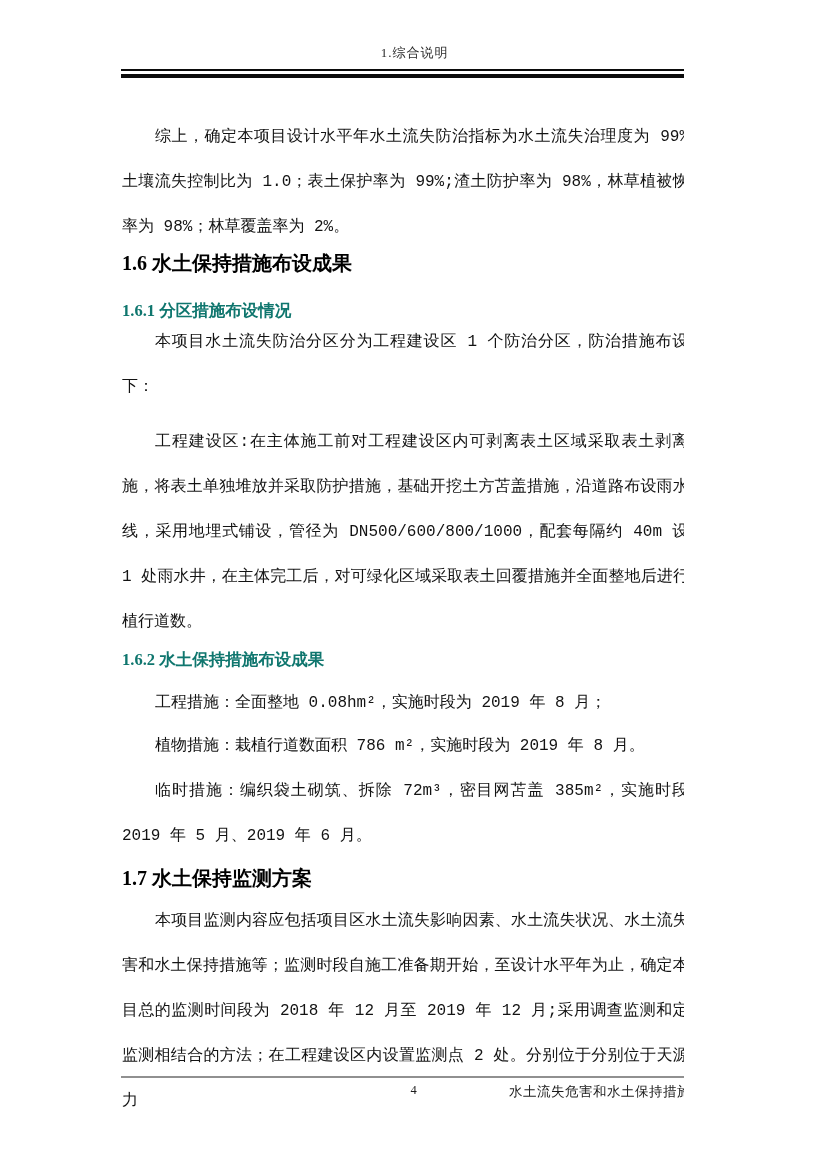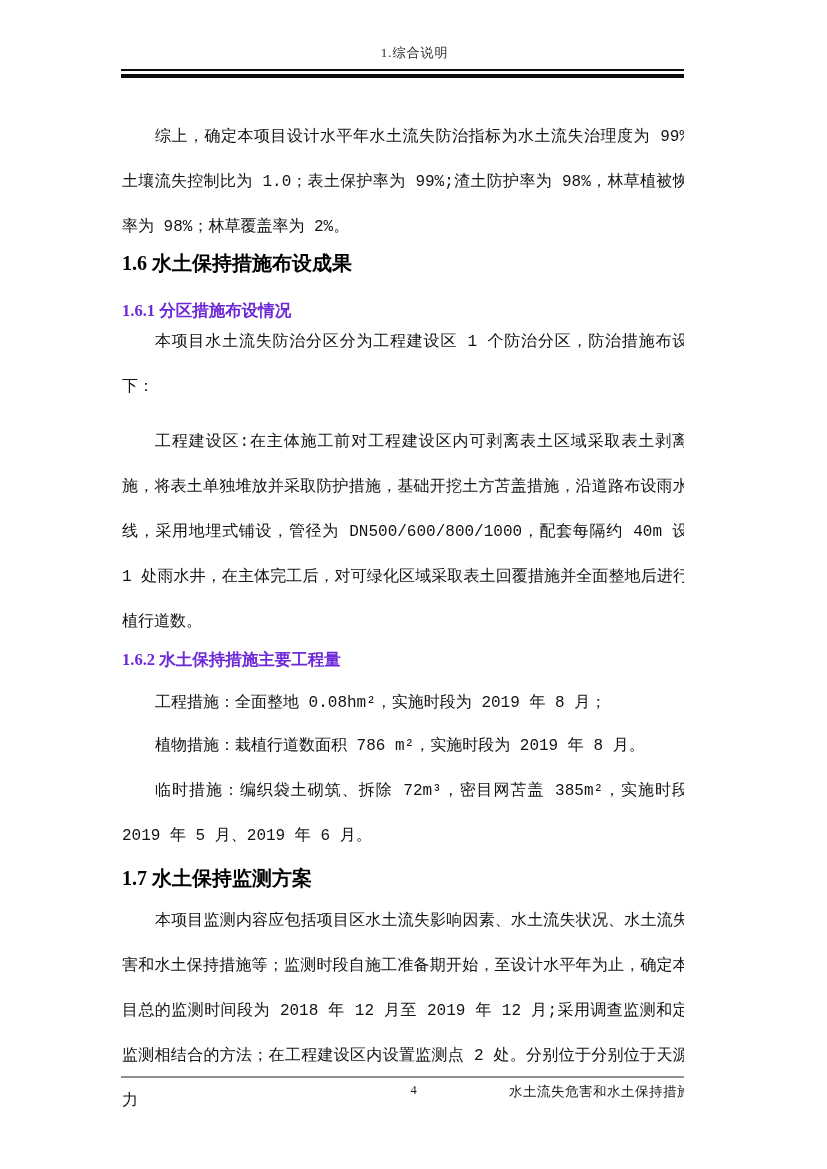--- a/index.html
+++ b/index.html
@@ -55,21 +55,21 @@
     font-weight: bold;
     color: #000000;
   }
   .h-small {
     position: absolute;
     left: 122px;
     width: 583px;
     font-size: 16.5px;
     line-height: 22px;
     font-weight: bold;
-    color: #6d28d9;
+    color: #0f766e;
   }
   .doc-footer-rule {
     position: absolute;
     top: 1076px;
     left: 121px;
     width: 585px;
     border-top: 2px solid #909090;
   }
   .doc-footer {
     position: absolute;
@@ -108,21 +108,21 @@
   <p class="body-text indent" style="top: 99px;">综上，确定本项目设计水平年水土流失防治指标为水土流失治理度为 99%；土壤流失控制比为 1.0；表土保护率为 99%;渣土防护率为 98%，林草植被恢复率为 98%；林草覆盖率为 2%。</p>
 
   <h2 class="h-large" style="top: 237px; margin-top: 12px;">1.6 水土保持措施布设成果</h2>
 
   <h3 class="h-small" style="top: 283px;">1.6.1 分区措施布设情况</h3>
 
   <p class="body-text indent" style="top: 304px;">本项目水土流失防治分区分为工程建设区 1 个防治分区，防治措施布设如下：</p>
 
   <p class="body-text indent" style="top: 404px;">工程建设区:在主体施工前对工程建设区内可剥离表土区域采取表土剥离措施，将表土单独堆放并采取防护措施，基础开挖土方苫盖措施，沿道路布设雨水管线，采用地埋式铺设，管径为 DN500/600/800/1000，配套每隔约 40m 设置 1 处雨水井，在主体完工后，对可绿化区域采取表土回覆措施并全面整地后进行栽植行道数。</p>
 
-  <h3 class="h-small" style="top: 632px;">1.6.2 水土保持措施主要工程量</h3>
+  <h3 class="h-small" style="top: 632px;">1.6.2 水土保持措施布设成果</h3>
 
   <p class="body-text indent" style="top: 665px;">工程措施：全面整地 0.08hm²，实施时段为 2019 年 8 月；</p>
 
   <p class="body-text indent" style="top: 708px;">植物措施：栽植行道数面积 786 m²，实施时段为 2019 年 8 月。</p>
 
   <p class="body-text indent" style="top: 753px;">临时措施：编织袋土砌筑、拆除 72m³，密目网苫盖 385m²，实施时段为 2019 年 5 月、2019 年 6 月。</p>
 
   <h2 class="h-large" style="top: 847px;">1.7 水土保持监测方案</h2>
 
   <p class="body-text indent" style="top: 883px;">本项目监测内容应包括项目区水土流失影响因素、水土流失状况、水土流失危害和水土保持措施等；监测时段自施工准备期开始，至设计水平年为止，确定本项目总的监测时间段为 2018 年 12 月至 2019 年 12 月;采用调查监测和定位监测相结合的方法；在工程建设区内设置监测点 2 处。分别位于分别位于天源热力</p>

